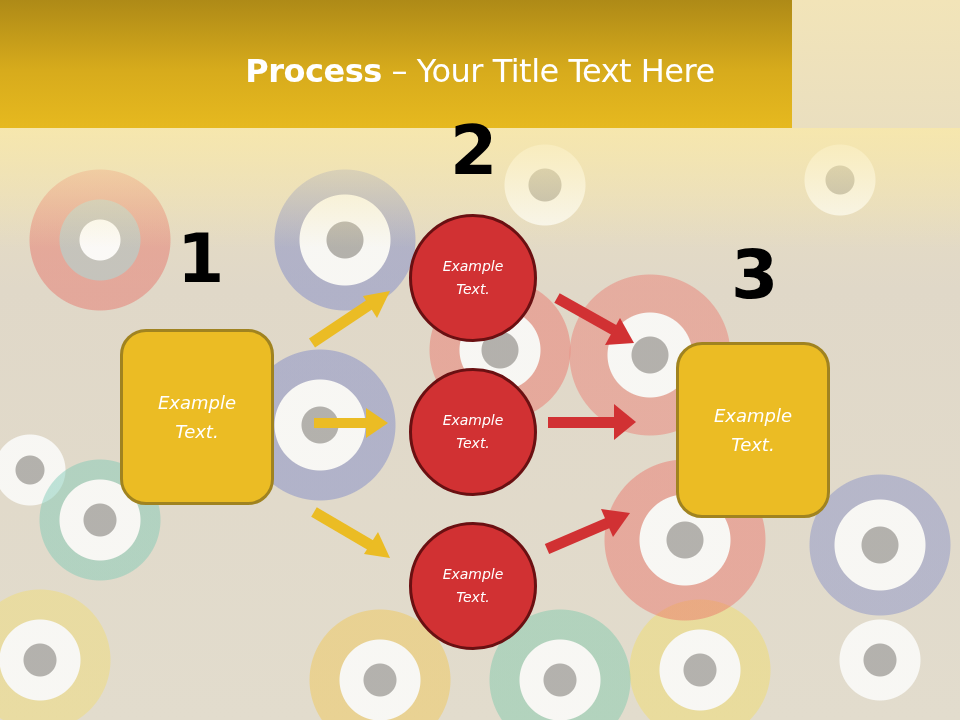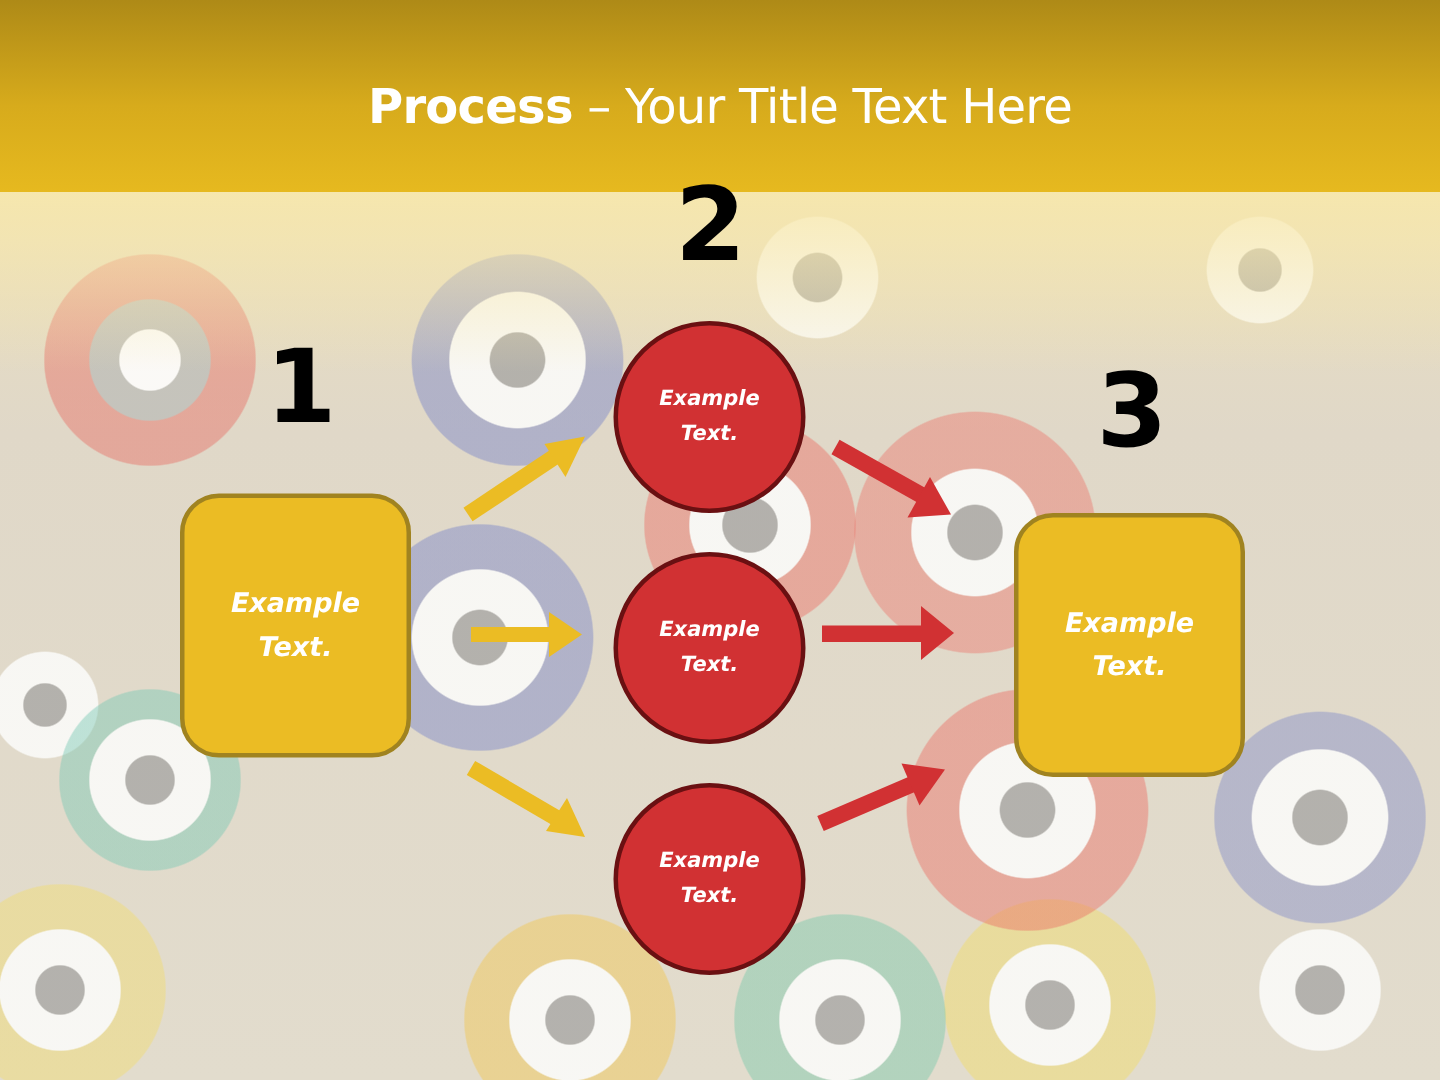--- a/index.html
+++ b/index.html
@@ -21,34 +21,34 @@
           radial-gradient(circle at 30px 470px, rgba(160,160,160,.7) 0 14px, rgba(250,250,248,.9) 15px 35px, transparent 36px),
           radial-gradient(circle at 40px 660px, rgba(160,160,160,.7) 0 16px, rgba(250,250,248,.9) 17px 40px, rgba(240,220,120,.5) 41px 70px, transparent 71px),
           radial-gradient(circle at 380px 680px, rgba(160,160,160,.7) 0 16px, rgba(250,250,248,.9) 17px 40px, rgba(240,200,90,.5) 41px 70px, transparent 71px),
           radial-gradient(circle at 560px 680px, rgba(160,160,160,.7) 0 16px, rgba(250,250,248,.9) 17px 40px, rgba(120,200,170,.45) 41px 70px, transparent 71px),
           radial-gradient(circle at 700px 670px, rgba(160,160,160,.7) 0 16px, rgba(250,250,248,.9) 17px 40px, rgba(240,220,110,.5) 41px 70px, transparent 71px),
           radial-gradient(circle at 880px 660px, rgba(160,160,160,.7) 0 16px, rgba(250,250,248,.9) 17px 40px, transparent 41px),
           linear-gradient(180deg, #f2e4b8 0%, #e0d8c8 40%, #e2dccd 100%);
   }
   .bg-fade { position: absolute; left:0; right:0; top:128px; height:120px;
              background: linear-gradient(180deg, rgba(248,232,170,.85), rgba(248,240,220,0)); }
-  .header { position: absolute; left: 0; top: 0; width: 960px; height: 128px;
+  .header { position: absolute; left: 0; top: 0; width: 792px; height: 128px;
             background: linear-gradient(180deg, #ae8a17 0%, #d7ab1c 55%, #e6b91f 100%); }
   .title { position: absolute; left: 0; top: 52px; width: 960px; text-align: center;
            font-family: "DejaVu Sans", sans-serif; font-size: 32px; color: #ffffff; letter-spacing: -0.5px; }
   .title b { font-weight: bold; }
   .num { position: absolute; font-family: "DejaVu Sans", sans-serif; font-weight: bold;
          font-size: 68px; color: #000; line-height: 1; }
   .box { position: absolute; width: 154px; height: 176px; background: #ebbc24;
          border: 3px solid #a08320; border-radius: 26px; box-sizing: border-box;
          display: flex; align-items: center; justify-content: center; text-align: center; }
   .circle { position: absolute; width: 128px; height: 128px; border-radius: 50%;
             background: #d13133; border: 3px solid #6a1012; box-sizing: border-box;
             display: flex; align-items: center; justify-content: center; text-align: center; }
-  .label { color: #fff; font-style: italic; font-weight: bold;
+  .label { color: #fff; font-style: italic; font-weight: normal;
            font-family: "DejaVu Sans", sans-serif; white-space: pre-line; }
   .box .label { font-size: 18px; line-height: 29px; }
   .circle .label { font-size: 14px; line-height: 23px; }
   svg.arrows { position: absolute; inset: 0; }
 </style>
 </head>
 <body>
 
 <div class="slide">
   <div class="bg"></div>

